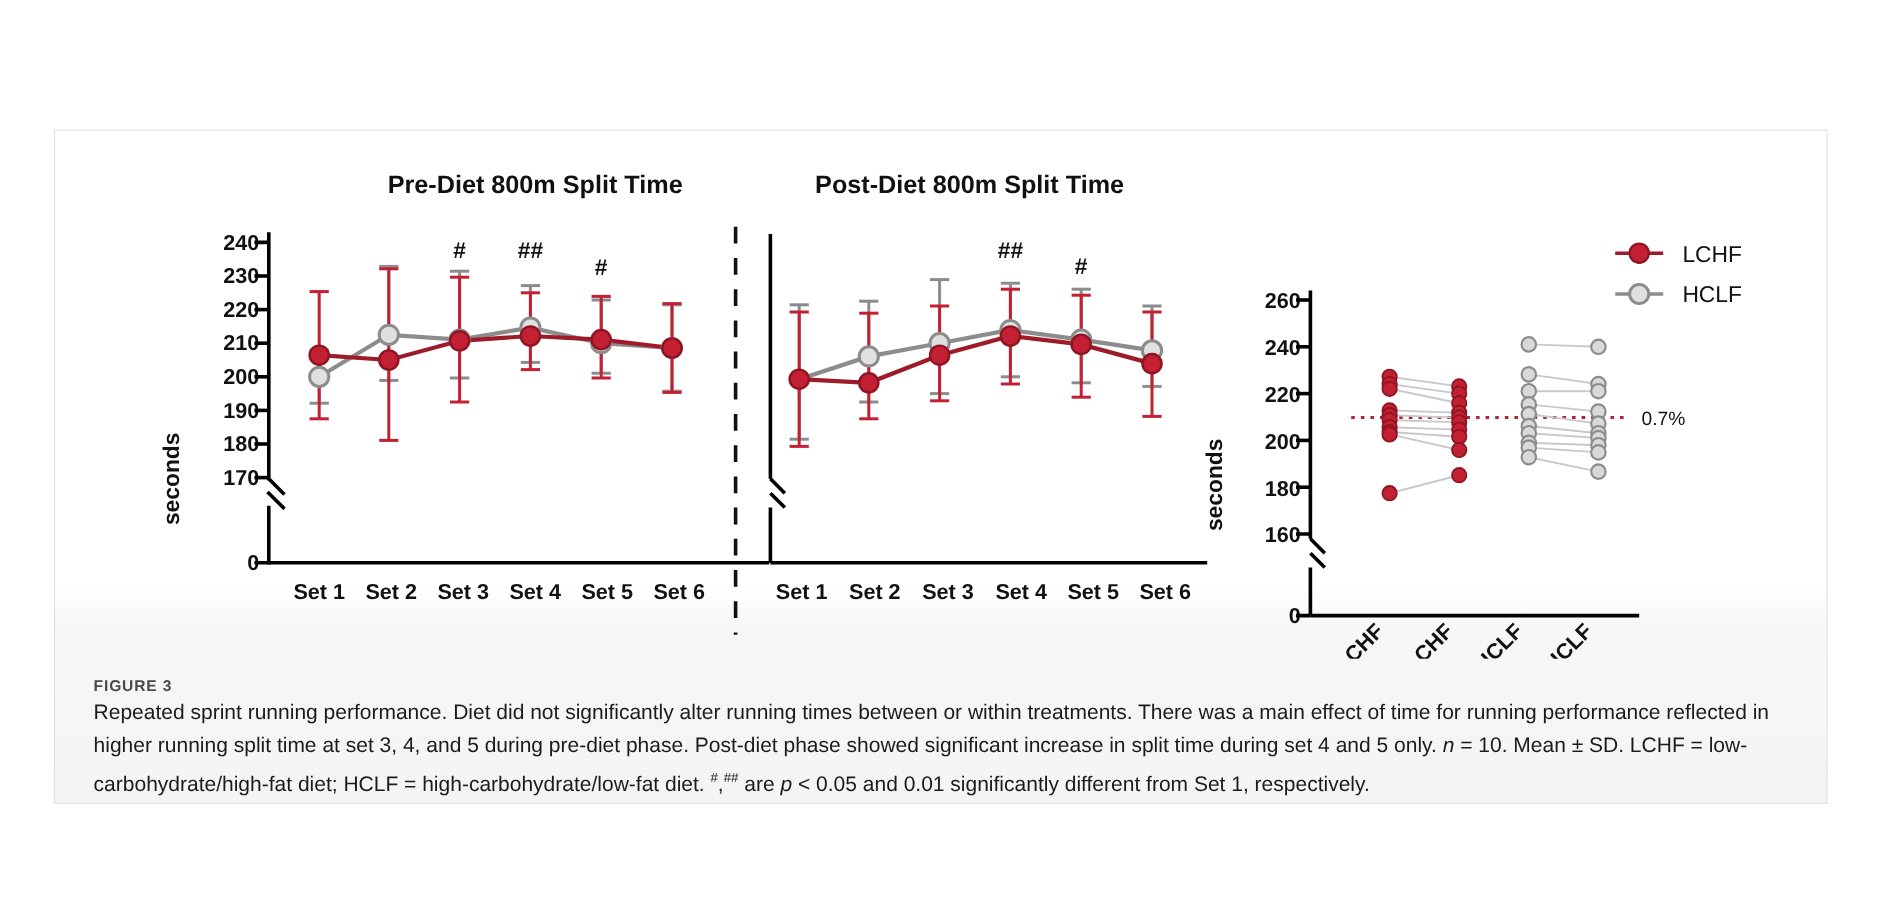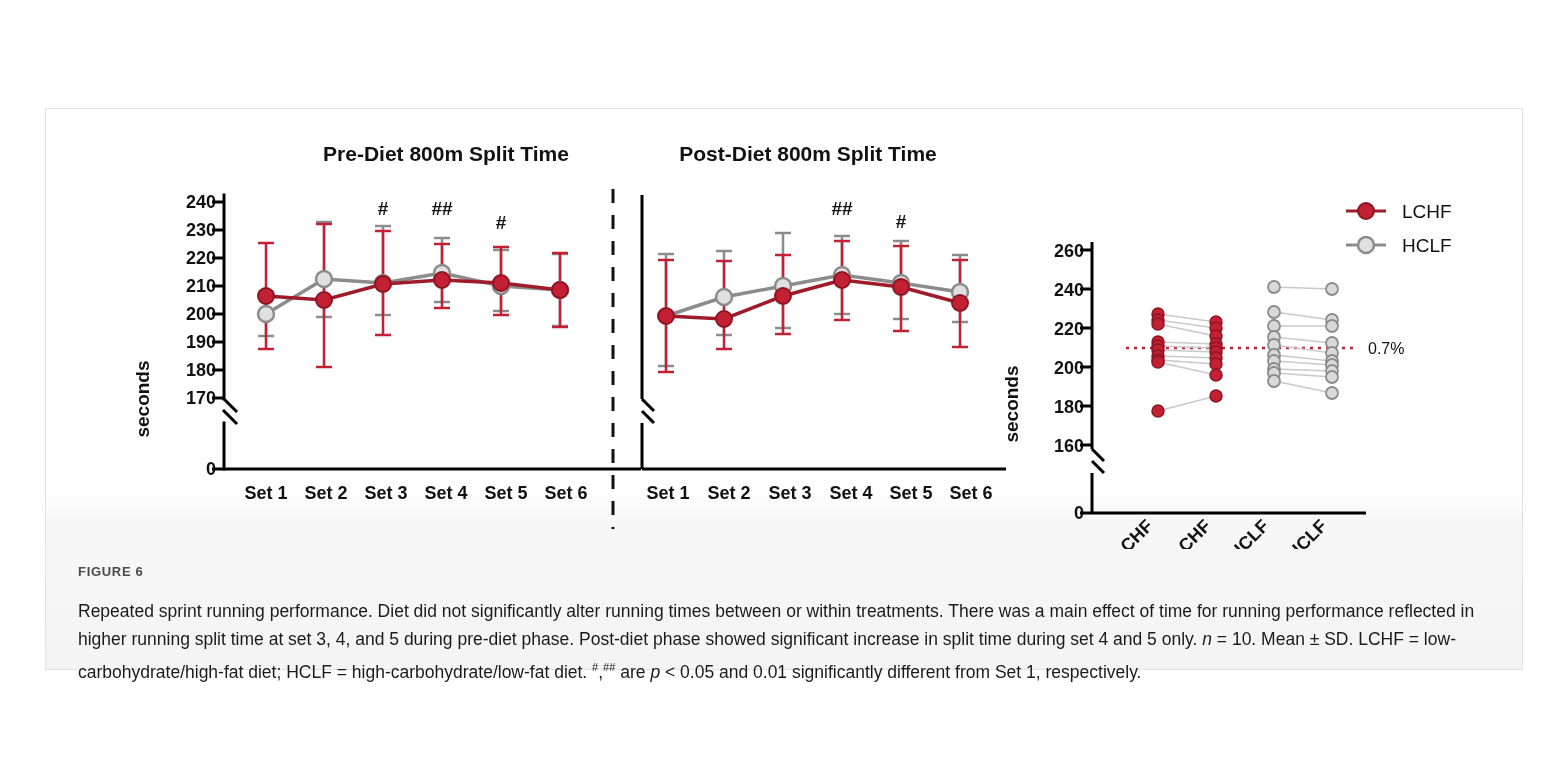--- a/index.html
+++ b/index.html
@@ -25,21 +25,21 @@
     left:32px; top:455px;
     width:1414px;
   }
   .caption-label{
     font-size:13px;
     letter-spacing:.7px;
     color:#4a4a4a;
     font-weight:600;
   }
   .caption-text{
-    margin-top:18px;
+    margin-top:0;
     font-size:17.5px;
     line-height:28px;
     color:#1b1b1b;
   }
   .caption-text .it{font-style:italic;}
   .caption-text sup{font-size:11px;}
   svg{display:block;}
   .ttl{font-size:21px;font-weight:700;fill:#111;}
   .axlab{font-size:19px;font-weight:700;fill:#111;}
   .tick{font-size:18px;font-weight:700;fill:#111;}
@@ -361,19 +361,19 @@
           <line x1="1300" y1="136" x2="1340" y2="136" stroke="#8c8c8c" stroke-width="3"></line>
           <circle cx="1320" cy="136" r="8" fill="#e0e0e0" stroke="#8c8c8c" stroke-width="2.5"></circle>
           <text class="leg" x="1356" y="143">HCLF</text>
         </g>
       </g>
 
     </svg>
   </div>
 
   <div class="caption">
-    <div class="caption-label">FIGURE 6</div>
+    <div class="caption-label">FIGURE 3</div>
     <div class="caption-text">
       <span>Repeated sprint running performance. Diet did not significantly alter running times between or within treatments. There was a main effect of time for running performance reflected in higher running split time at set 3, 4, and 5 during pre-diet phase. Post-diet phase showed significant increase in split time during set 4 and 5 only. </span><span class="it">n</span><span> = 10. Mean ± SD. LCHF = low-carbohydrate/high-fat diet; HCLF = high-carbohydrate/low-fat diet. </span><sup>#</sup><span>,</span><sup>##</sup><span> are </span><span class="it">p</span><span> &lt; 0.05 and 0.01 significantly different from Set 1, respectively.</span>
     </div>
   </div>
 
 </div>
 
 </body></html>

